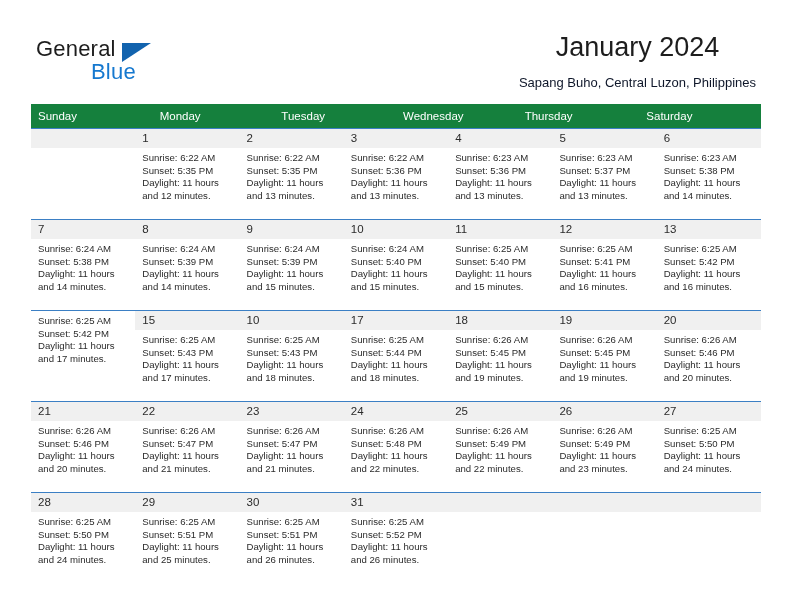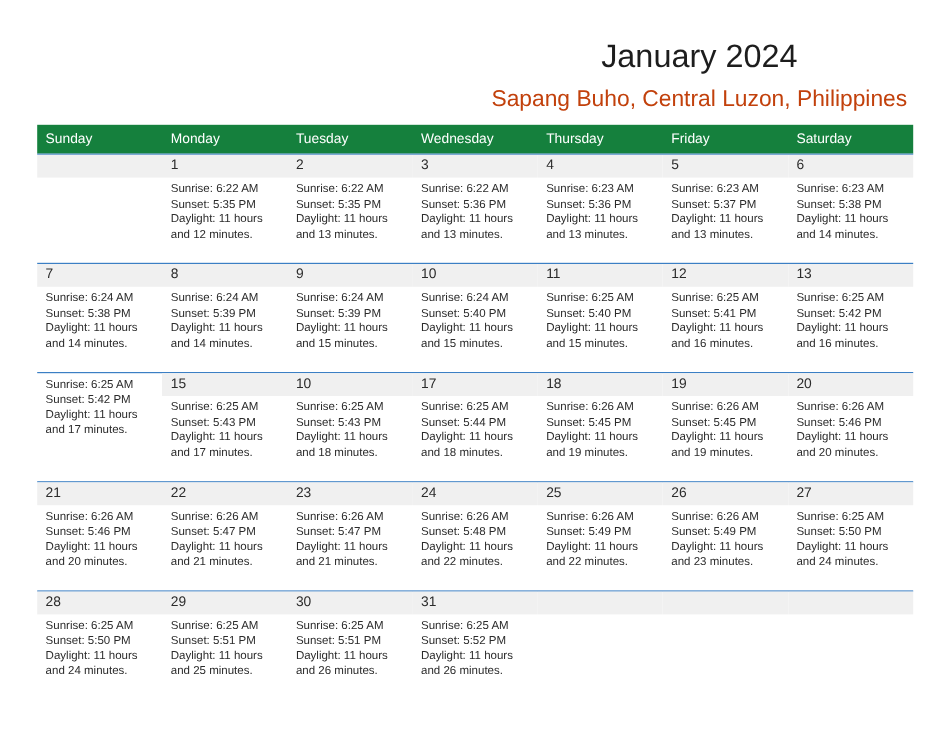--- a/index.html
+++ b/index.html
@@ -70,22 +70,22 @@
     top: 30px;
     text-align: center;
   }
   .cal-title {
     font-size: 27px;
     color: #1d1d1d;
     line-height: 34px;
     white-space: nowrap;
   }
   .cal-subtitle {
-    font-size: 19px;
-    color: #c2410c;
+    font-size: 13px;
+    color: #0f172a;
     line-height: 20px;
     margin-top: 9px;
     white-space: nowrap;
   }
 
   
   .calendar {
     position: absolute;
     left: 31px;
     top: 104px;
@@ -137,36 +137,40 @@
     white-space: nowrap;
   }
 </style>
 </head>
 <body>
 
 <div class="page">
 
   <div class="header">
 
+    <div class="brand">
+      <span class="brand-general">General</span>
+      <span class="brand-tri"></span>
+      <span class="brand-blue">Blue</span>
+    </div>
 
     <div class="title-block">
       <div class="cal-title">January 2024</div>
       <div class="cal-subtitle">Sapang Buho, Central Luzon, Philippines</div>
     </div>
 
   </div>
 
   <div class="calendar">
     <div class="dow-row" id="dow-row">
         <div class="dow">Sunday</div>
         <div class="dow">Monday</div>
         <div class="dow">Tuesday</div>
         <div class="dow">Wednesday</div>
         <div class="dow">Thursday</div>
-        <div class="dow">Friday</div>
         <div class="dow">Saturday</div>
       </div>
     <div id="weeks">
         <div class="week">
           <div class="cell empty">
             <div class="cell-num"></div>
             <div class="cell-body">
               <div></div>
               <div></div>
               <div></div>

